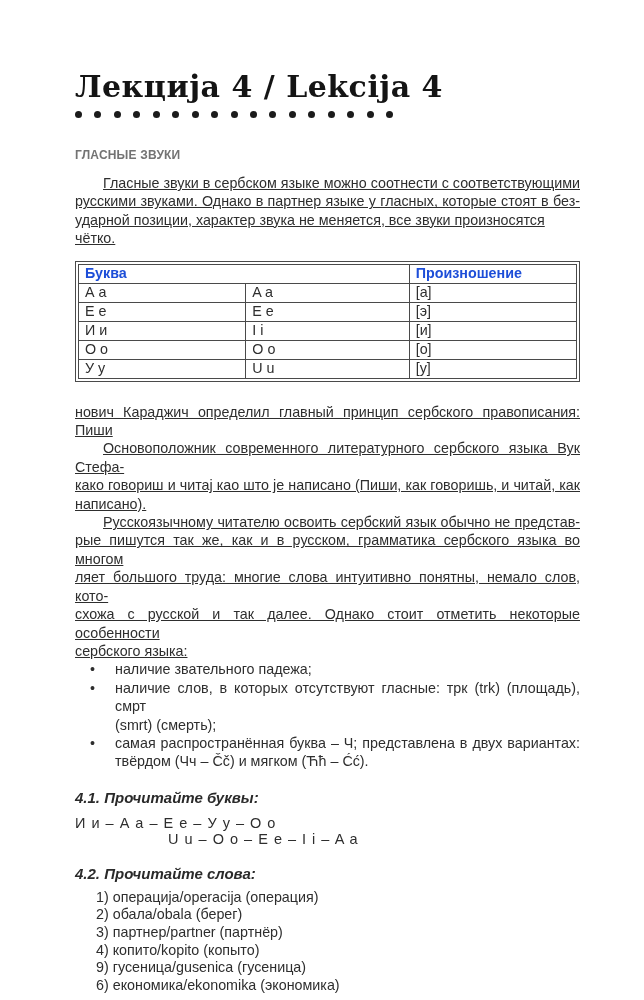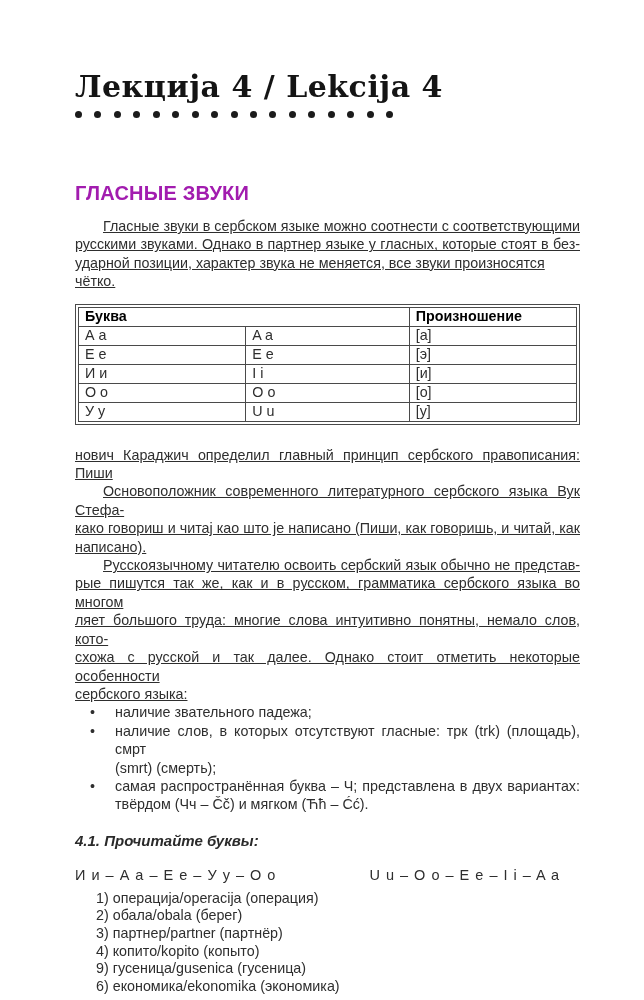--- a/index.html
+++ b/index.html
@@ -20,24 +20,24 @@
     font-weight: 700;
     font-size: 30px;
     line-height: 34px;
     color: #141414;
     letter-spacing: 0.5px;
   }
   .dots-row { margin-top: 6px; height: 8px; display: flex; width: 318px; justify-content: space-between; align-items: center; }
   .dot { width: 7px; height: 7px; border-radius: 50%; background: #1b1b1b; display: inline-block; }
 
   .section-heading {
-    margin-top: 64px;
-    font-size: 20px;
+    margin-top: 30px;
+    font-size: 12px;
     font-weight: 700;
-    color: #a21caf;
+    color: #737373;
     letter-spacing: 0.2px;
   }
 
   .para { margin-top: 12px; font-size: 14.3px; line-height: 18.4px; text-decoration: underline; }
   .para2 { margin-top: 21px; }
   .para3 { margin-top: 0; }
   .pline { width: 100%; }
   .pline.just { text-align: justify; text-align-last: justify; }
   .pline.indent { text-indent: 28px; }
 
@@ -53,39 +53,40 @@
     color: #2e2e2e;
   }
   .vowel-table td, .vowel-table th {
     border: 1px solid #4a4a4a;
     padding: 0px 6px 2px 6px;
     height: 16px;
     text-align: left;
     font-weight: normal;
     line-height: 16px;
   }
-  .vowel-table th { font-weight: 700; color: #000000; }
+  .vowel-table th { font-weight: 700; color: #1d4ed8; }
 
   .bullets { margin-top: 0; }
   .bullet-row { display: flex; font-size: 14.3px; line-height: 18.4px; }
   .bullet-marker { width: 20px; text-align: right; flex: 0 0 20px; }
   .bullet-body { margin-left: 20px; flex: 1; min-width: 0; }
 
   .ex-heading {
     margin-top: 18px;
     font-size: 15px;
     font-weight: 700;
     font-style: italic;
     color: #2a2a2a;
   }
   .letters-row {
-    margin-top: 18px;
+    margin-top: 9px;
     font-size: 14.5px;
     display: flex;
     letter-spacing: 1px;
+    flex-direction: column;
   }
   .letters-right { margin-left: 93px; }
 
   .word-list { margin-top: 7px; font-size: 14.3px; line-height: 17.6px; padding-left: 21px; }
   .list-line { white-space: nowrap; }
 </style>
 </head>
 <body>
 
 <div class="page">
@@ -199,20 +200,21 @@
         </div>
       </div>
     </div>
 
   <div class="ex-heading">4.1. Прочитайте буквы:</div>
   <div class="letters-row">
     <span class="letters-left">И и – А а – Е е – У у – О о</span>
     <span class="letters-right">U u – O o – E e – I i – A a</span>
   </div>
 
+  <div class="ex-heading">4.2. Прочитайте слова:</div>
   <div class="word-list">
       <div class="list-line">1) операција/operacija (операция)</div>
       <div class="list-line">2) обала/obala (берег)</div>
       <div class="list-line">3) партнер/partner (партнёр)</div>
       <div class="list-line">4) копито/kopito (копыто)</div>
       <div class="list-line">9) гусеница/gusenica (гусеница)</div>
       <div class="list-line">6) економика/ekonomika (экономика)</div>
     </div>
 
 </div>

